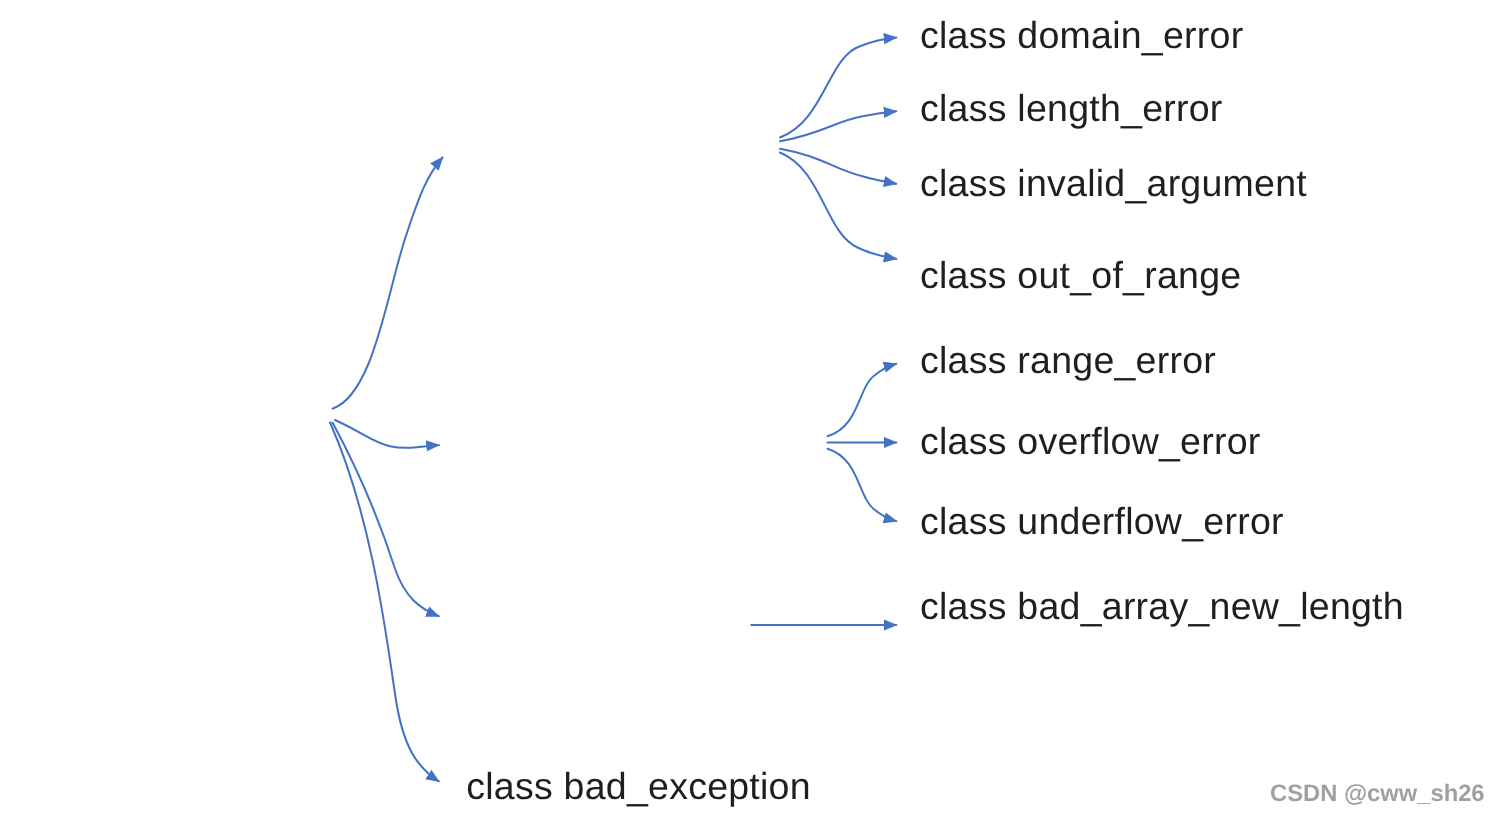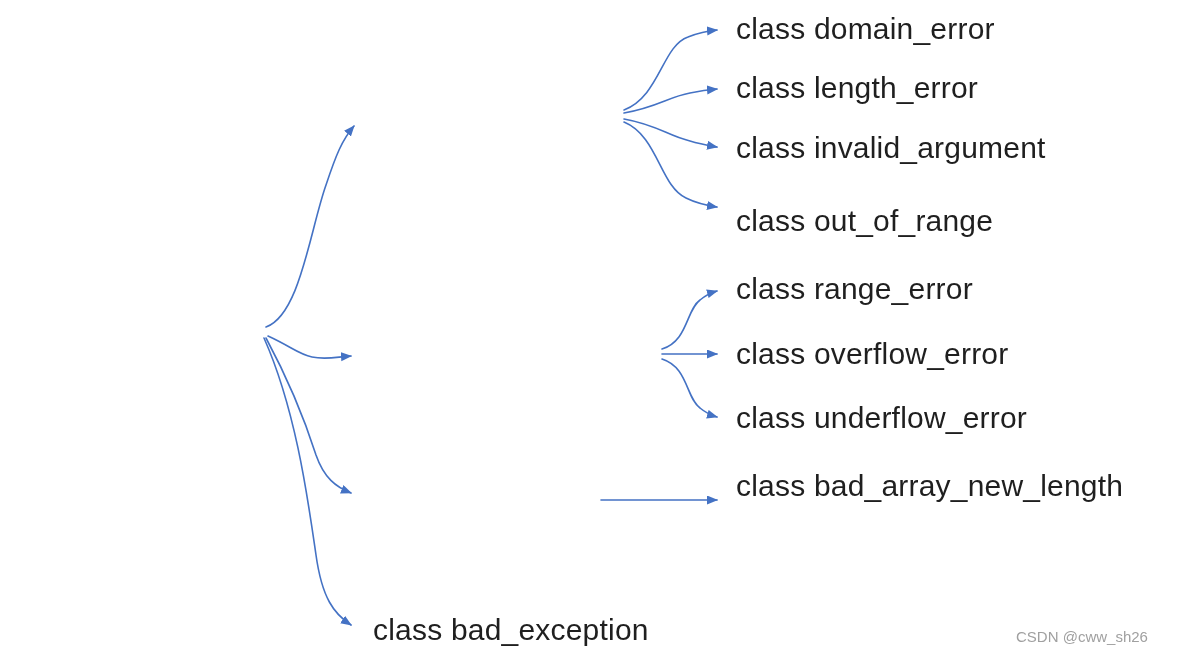--- a/index.html
+++ b/index.html
@@ -37,23 +37,24 @@
     transform: translateY(-50%);
     font-size: 30px;
     font-weight: 400;
     letter-spacing: 0.2px;
     color: var(--color-text, #1f1f1f);
     white-space: nowrap;
   }
   .watermark {
     position: absolute;
     transform: translateY(-50%);
-    font-size: 15px;
+    font-size: 19px;
     color: var(--color-watermark, #a0a0a0);
     white-space: nowrap;
+    font-weight: bold;
   }
 </style>
 </head>
 <body>
 
 <div id="stage">
 
   <svg id="edges" viewBox="0 0 1193 659" xmlns="http://www.w3.org/2000/svg">
     <defs>
       <marker id="arrowhead" markerUnits="userSpaceOnUse" markerWidth="12" markerHeight="10" refX="10" refY="4.5" orient="auto">

